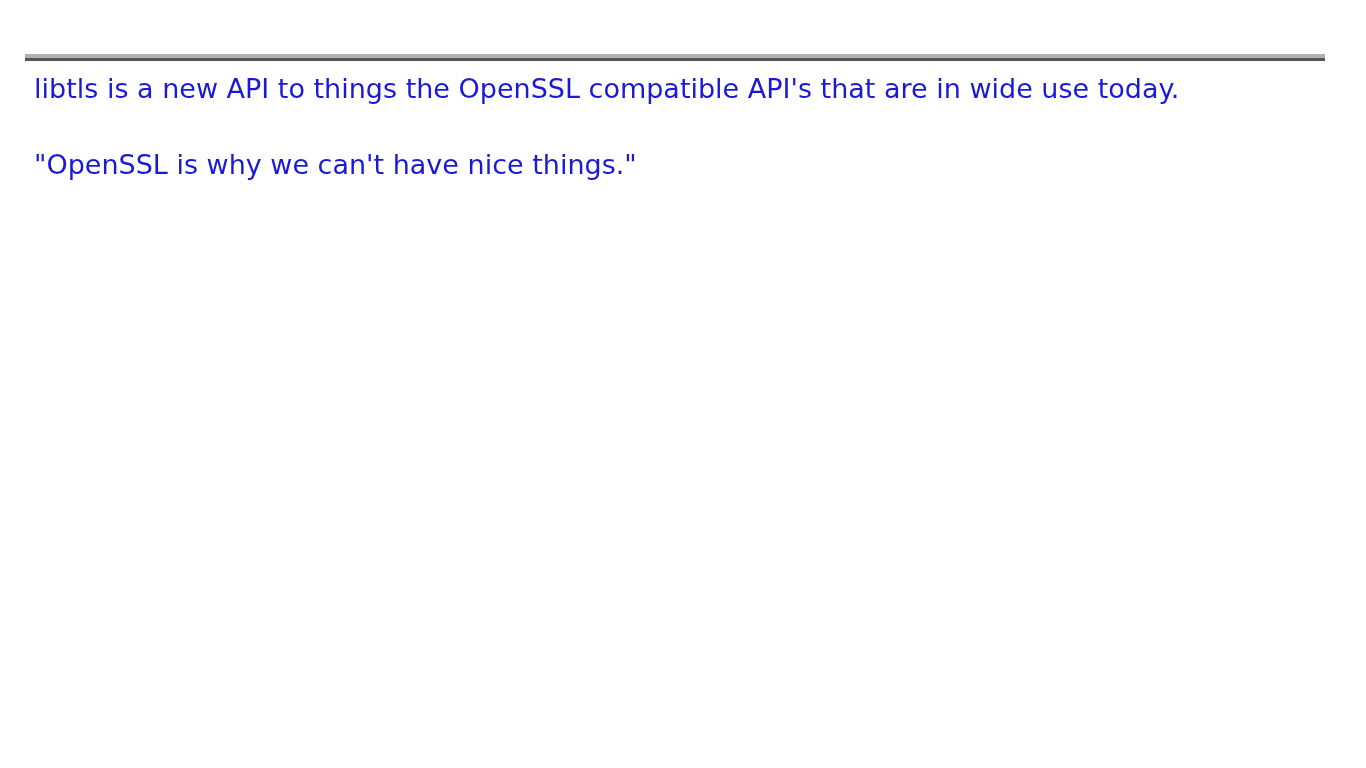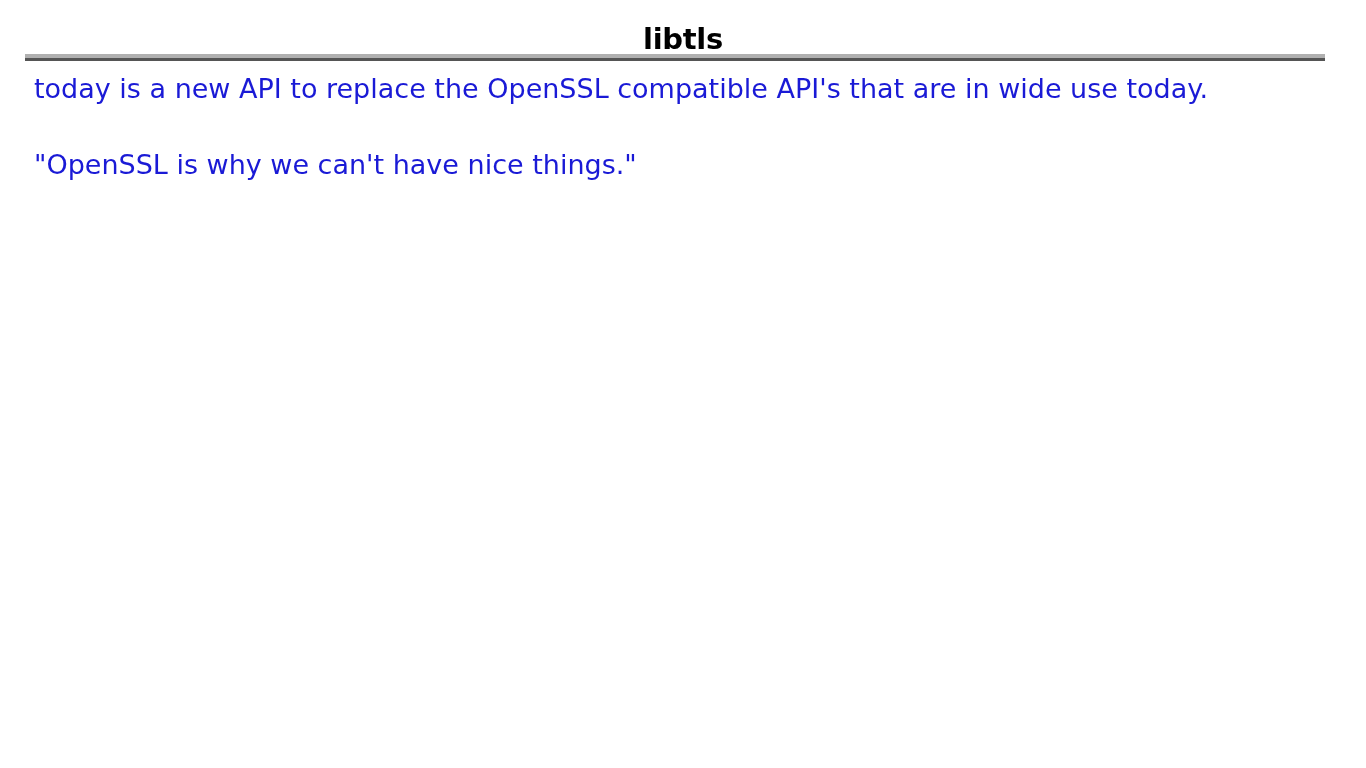--- a/index.html
+++ b/index.html
@@ -82,25 +82,24 @@
   }
   .body-line.gap {
     margin-top: 38px;
   }
 </style>
 </head>
 <body>
 
 <div class="slide">
 
-  <div class="slide-title">libtls</div>
 
   <div class="title-rule">
     <div class="band-light"></div>
     <div class="band-dark"></div>
   </div>
 
   <div class="body-block">
-    <p class="body-line">today is a new API to replace the OpenSSL compatible API's that are in wide use today.</p>
+    <p class="body-line">libtls is a new API to things the OpenSSL compatible API's that are in wide use today.</p>
     <p class="body-line gap">"OpenSSL is why we can't have nice things."</p>
   </div>
 
 </div>
 
 </body></html>

